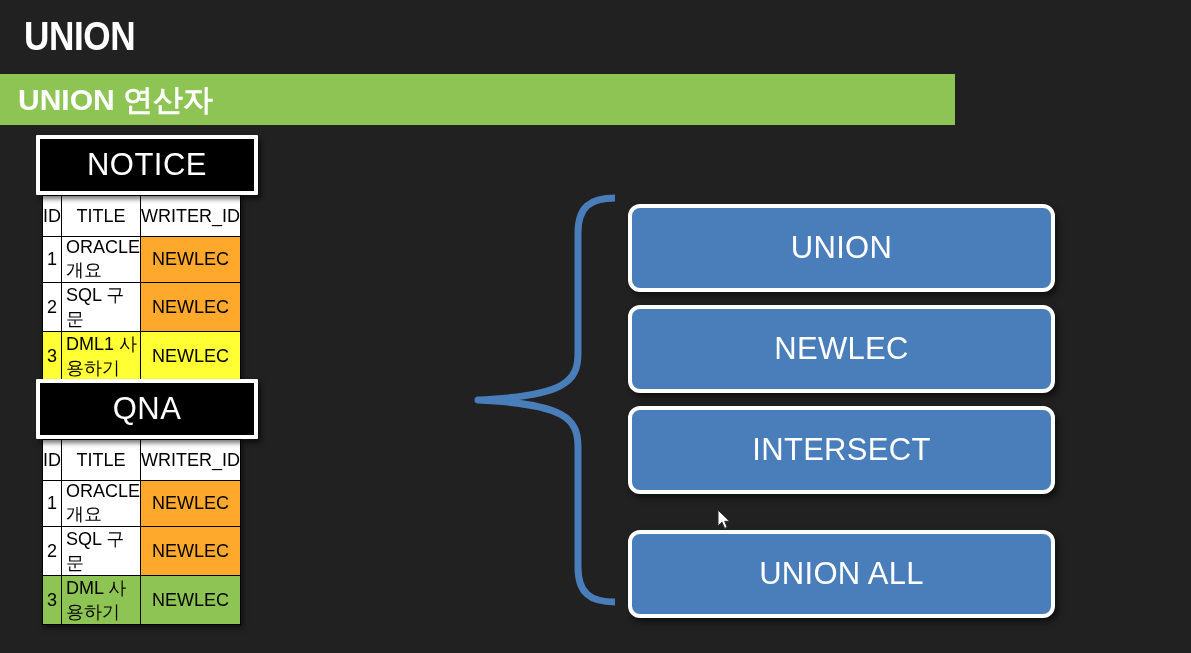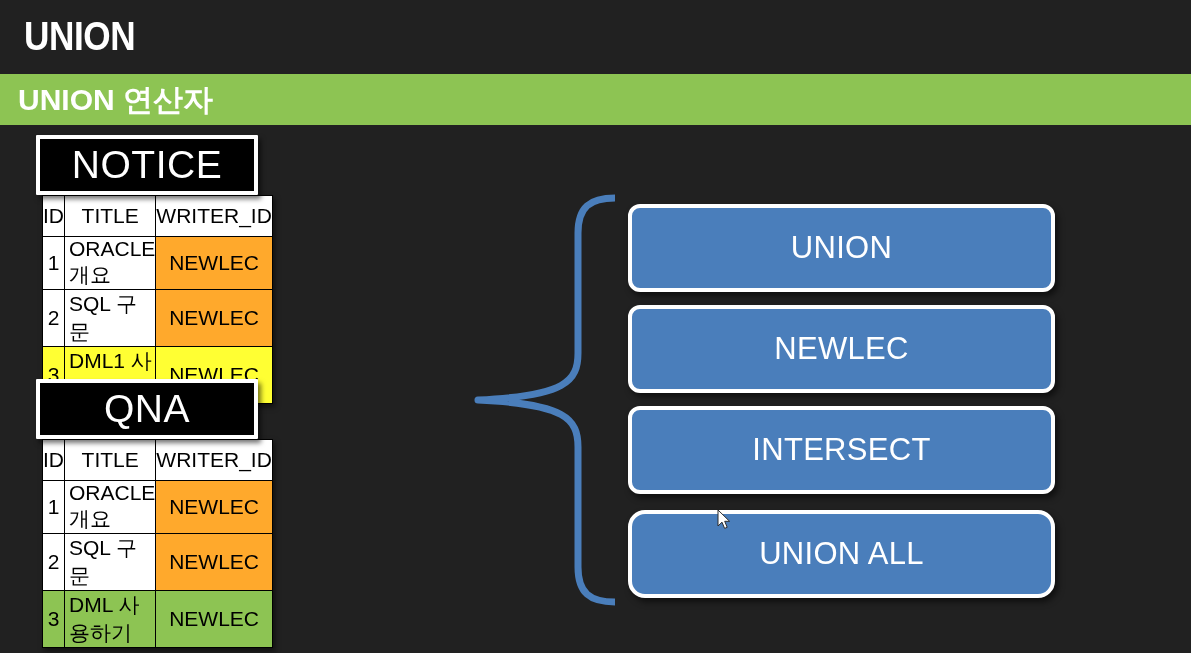--- a/index.html
+++ b/index.html
@@ -31,21 +31,21 @@
     letter-spacing: -0.5px;
     transform: scaleX(0.88);
     transform-origin: left center;
     line-height: 50px;
   }
 
   
   #subtitle-band {
     position: absolute;
     left: 0; top: 74px;
-    width: 1191px; height: 51px;
+    width: 955px; height: 51px;
     background: #8DC453;
   }
   #subtitle-band .subtitle-text {
     position: absolute;
     left: 18px; top: 7px;
     font-size: 30px;
     font-weight: bold;
     color: #ffffff;
     line-height: 38px;
   }
@@ -64,40 +64,40 @@
     border-radius: 1px;
     box-shadow: 3px 4px 5px rgba(0,0,0,0.55);
     box-sizing: content-box;
     display: flex;
     align-items: center;
     justify-content: center;
     z-index: 3;
   }
   .table-caption-box .caption-text {
     color: #ffffff;
-    font-size: 39px;
+    font-size: 31px;
     line-height: 34px;
     letter-spacing: 0.5px;
   }
 
   table.data-table {
     position: absolute;
     left: 6px;
     top: 60px;
     border-collapse: collapse;
     background: #ffffff;
     box-shadow: 2px 3px 5px rgba(0,0,0,0.5);
     z-index: 2;
   }
   table.data-table td, table.data-table th {
     border: 1px solid #000000;
     background: #ffffff;
     color: #000000;
     font-weight: normal;
-    font-size: 21px;
+    font-size: 18px;
     height: 40px;
     padding: 0;
     text-align: center;
     vertical-align: middle;
   }
   table.data-table col.c-id    { width: 70px; }
   table.data-table col.c-title { width: 214px; }
   table.data-table col.c-wid   { width: 138px; }
 
   table.data-table td.cell-title,
@@ -249,19 +249,19 @@
 
 <div class="op-button" style="top:204px;">
   <span class="op-label">UNION</span>
 </div>
 <div class="op-button" style="top:305px;">
   <span class="op-label">NEWLEC</span>
 </div>
 <div class="op-button" style="top:406px;text-align:right;">
   <span class="op-label">INTERSECT</span>
 </div>
-<div class="op-button" style="top:510px;border-radius:17px;">
+<div class="op-button" style="top:530px;">
   <span class="op-label">UNION ALL</span>
 </div>
 
 <svg id="mouse-cursor" viewBox="0 0 16 22">
   <path d="M 1 1 L 1 17 L 5 13.2 L 7.6 19.4 L 10.2 18.3 L 7.7 12.3 L 12.6 12.3 Z" fill="#ffffff" stroke="#2b2b2b" stroke-width="1"></path>
 </svg>
 
 </body></html>

